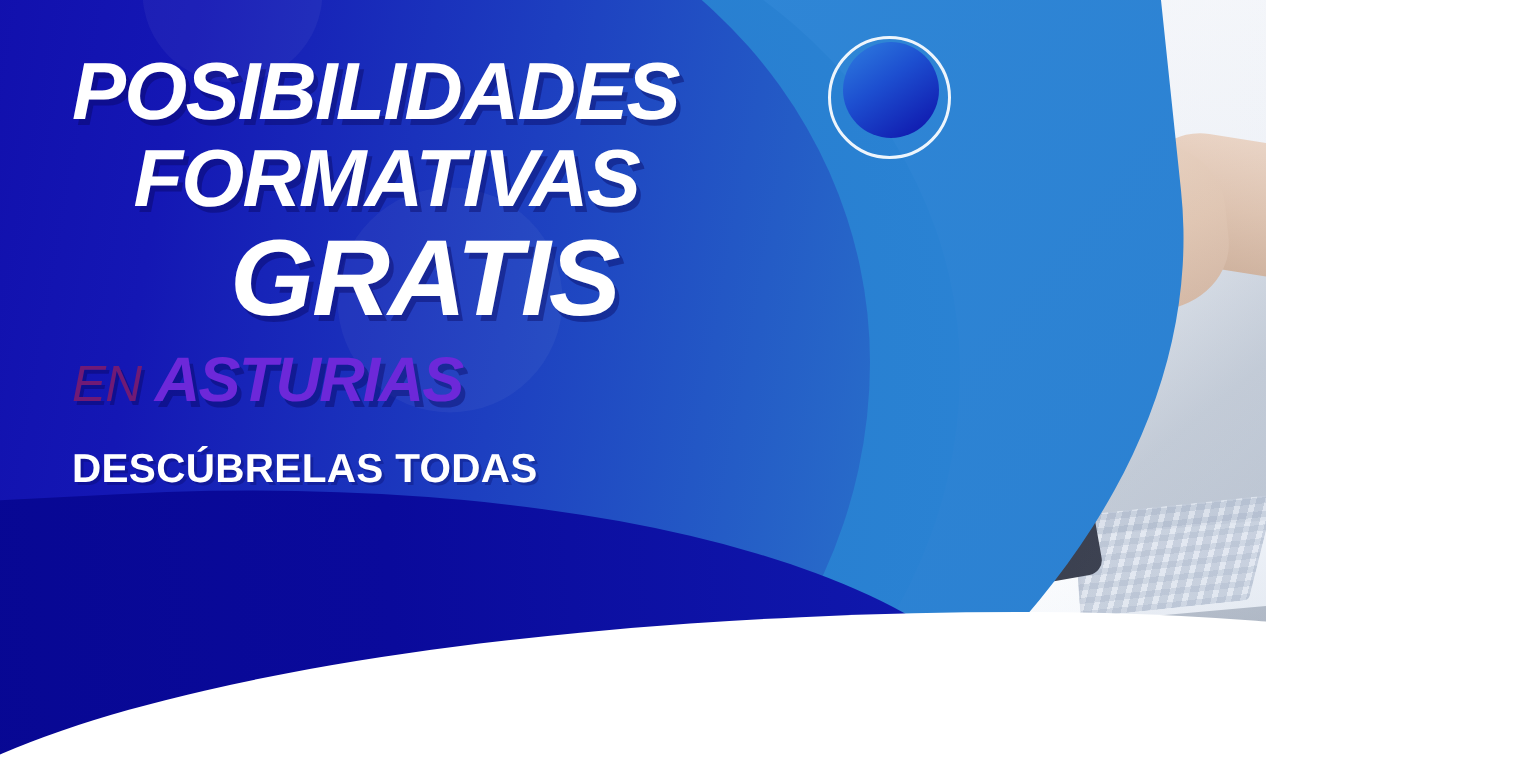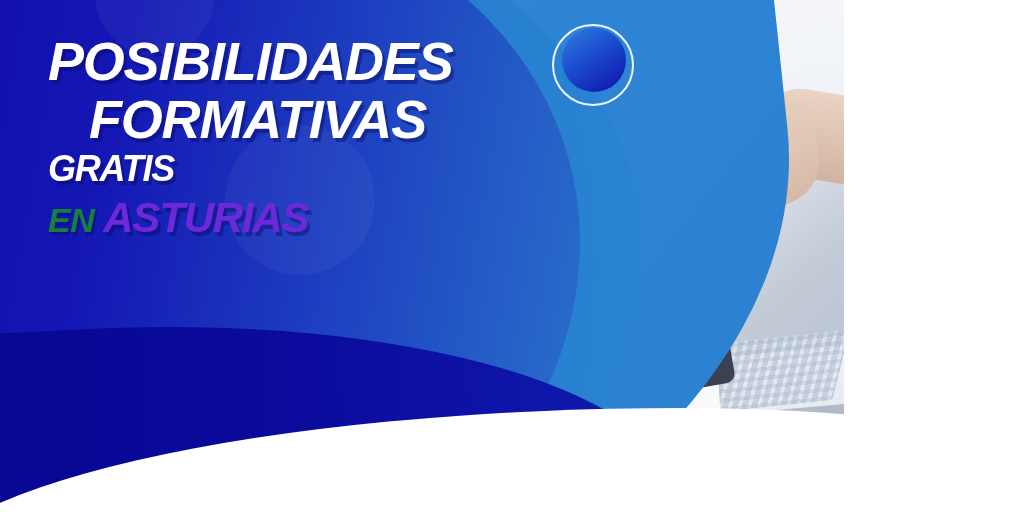--- a/index.html
+++ b/index.html
@@ -357,31 +357,31 @@
     color: #ffffff;
     font-weight: 700;
     font-style: italic;
     letter-spacing: -1.2px;
     line-height: 0.96;
     text-shadow: 3px 4px 0 rgba(8,6,90,0.40);
     white-space: nowrap;
   }
   .line-1 { font-size: 54px; }
   .line-2 { font-size: 54px; margin-top: 6px; margin-left: 41px; }
-  .line-3 { font-size: 36px; margin-top: 6px; }
+  .line-3 { font-size: 72px; margin-top: 6px; text-align: center; }
 
   .line-4 {
     margin-top: 8px;
     display: flex;
     align-items: baseline;
     gap: 9px;
   }
   .word-en {
-    color: #15803d;
-    font-weight: 700;
+    color: #701a75;
+    font-weight: 400;
     font-style: italic;
     font-size: 34px;
     letter-spacing: -0.5px;
     text-shadow: 2px 3px 0 rgba(8,6,90,0.40);
   }
   .word-asturias {
     color: #6d28d9;
     font-weight: 700;
     font-style: italic;
     font-size: 42px;
@@ -501,20 +501,21 @@
   <div class="orb-fill"></div>
 
   <div class="copy">
     <div class="line line-1">POSIBILIDADES</div>
     <div class="line line-2">FORMATIVAS</div>
     <div class="line line-3">GRATIS</div>
     <div class="line-4">
       <span class="word-en">EN</span>
       <span class="word-asturias">ASTURIAS</span>
     </div>
+    <div class="subline">DESCÚBRELAS TODAS</div>
   </div>
 
   <div class="logo">
     <div class="logo-inner">
       <span class="logo-grupo">GRUPO</span>
       <span class="logo-atu">atu</span>
       <span class="logo-formacion">FORMACIÓN</span>
     </div>
   </div>
 

